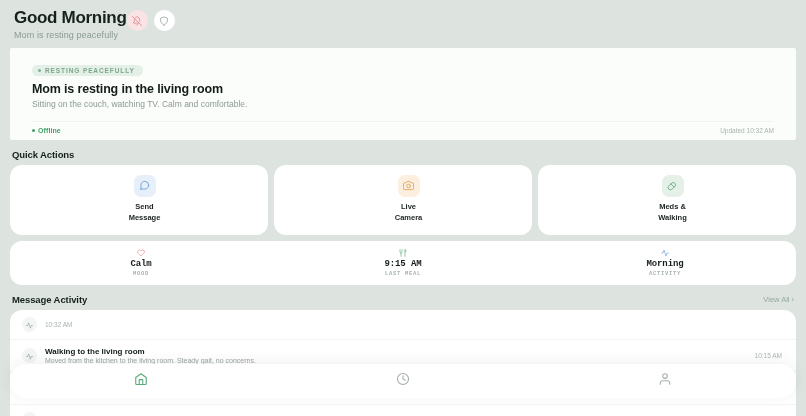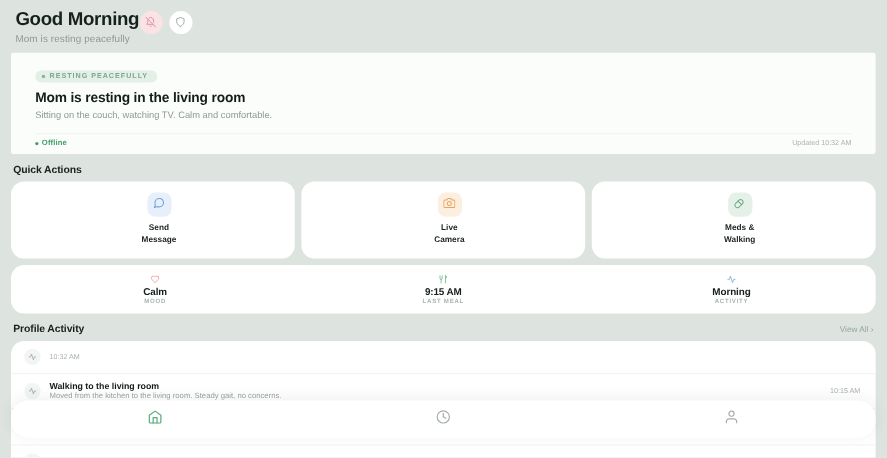--- a/index.html
+++ b/index.html
@@ -129,21 +129,21 @@
   }
 
   
   .stats {
     margin: 6px 10px 0 10px;
     background: #ffffff;
     border-radius: 12px;
     height: 44px;
     display: flex; align-items: center;
   }
-  .stat { flex: 1; display: flex; flex-direction: column; align-items: center; gap: 1px; }
+  .stat { flex: 1; display: flex; flex-direction: column; align-items: center; gap: 1px; font-family: Liberation Mono, monospace; }
   .stat-icon { height: 10px; display: flex; align-items: center; justify-content: center; }
   .stat-value { font-size: 9px; font-weight: bold; color: #151e1a; letter-spacing: -0.1px; }
   .stat-label { font-size: 5.5px; color: #aab4ae; letter-spacing: 0.7px; font-weight: bold; }
 
   
   .activity-card {
     margin: 0 10px;
     background: #ffffff;
     border-radius: 12px;
     overflow: hidden;
@@ -315,21 +315,21 @@
           <polyline points="22 12 18 12 15 21 9 3 6 12 2 12"></polyline>
         </svg>
       </span>
     </div>
     <div class="stat-value">Morning</div>
     <div class="stat-label">ACTIVITY</div>
   </div>
 </div>
 
 <div class="section-head">
-  <div class="section-title">Profile Activity</div>
+  <div class="section-title">Message Activity</div>
   <div class="view-all">
     <span>View All</span>
     <span>›</span>
   </div>
 </div>
 
 <div class="activity-card">
 
   <div class="act-row">
     <div class="act-avatar">

